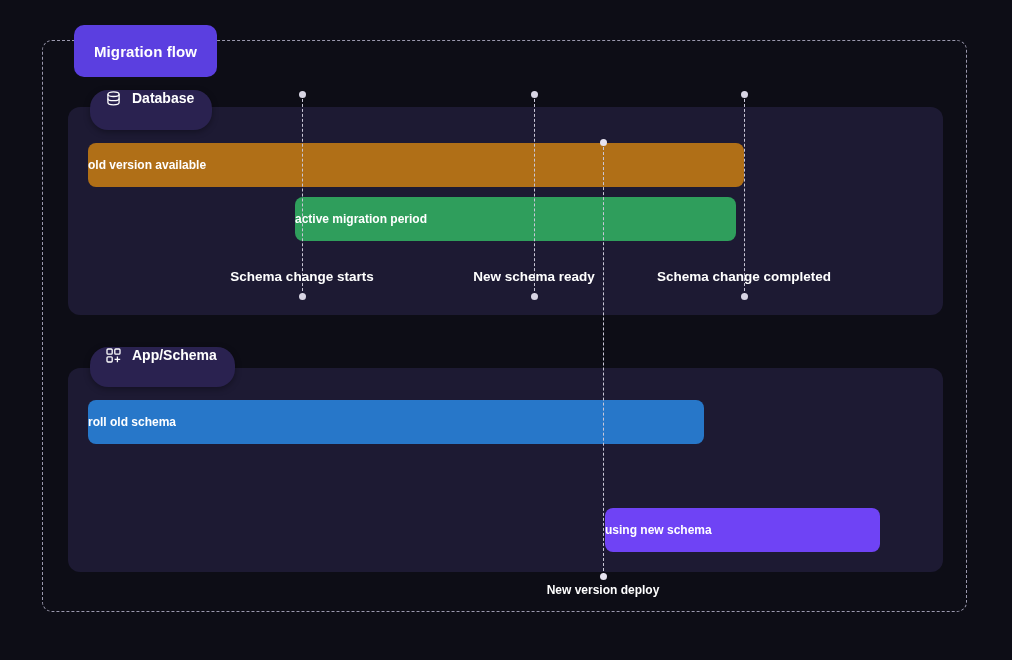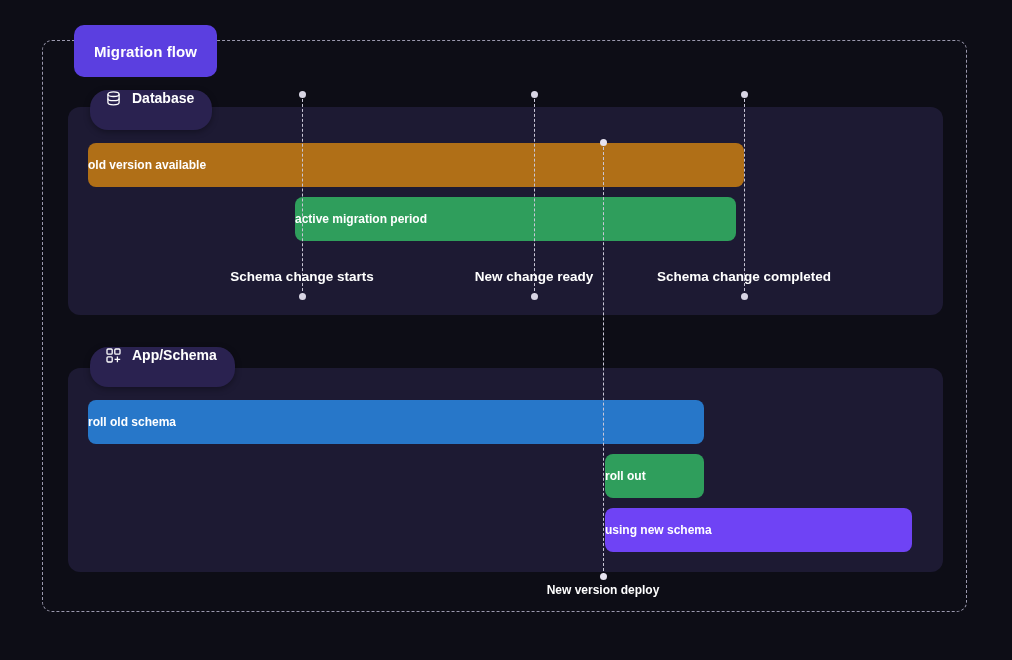--- a/index.html
+++ b/index.html
@@ -146,40 +146,37 @@
 
   <div class="bar" style="left:295px;top:197px;width:441px;height:44px;background:#2f9e5c;">
     <span>active migration period</span>
   </div>
 
 
   <div class="bar" style="left:88px;top:400px;width:616px;height:44px;background:#2777c9;">
     <span>roll old schema</span>
   </div>
 
-  <div class="bar" style="left:605px;top:454px;width:99px;height:44px;background:#2f9e5c;">
-    <span>roll out</span>
-  </div>
 
-  <div class="bar" style="left:605px;top:508px;width:307px;height:44px;background:#6f43f5;">
+  <div class="bar" style="left:605px;top:508px;width:275px;height:44px;background:#6f43f5;">
     <span>using new schema</span>
   </div>
 
   <div class="marker" style="left:302px;top:94px;height:202px;">
     <div class="vline"></div>
     <div class="dot top"></div>
     <div class="dot bot"></div>
     <div class="mlabel">Schema change starts</div>
   </div>
 
   <div class="marker" style="left:534px;top:94px;height:202px;">
     <div class="vline"></div>
     <div class="dot top"></div>
     <div class="dot bot"></div>
-    <div class="mlabel">New change ready</div>
+    <div class="mlabel">New schema ready</div>
   </div>
 
   <div class="marker" style="left:744px;top:94px;height:202px;">
     <div class="vline"></div>
     <div class="dot top"></div>
     <div class="dot bot"></div>
     <div class="mlabel">Schema change completed</div>
   </div>
 
   <div class="deploy-line"></div>

